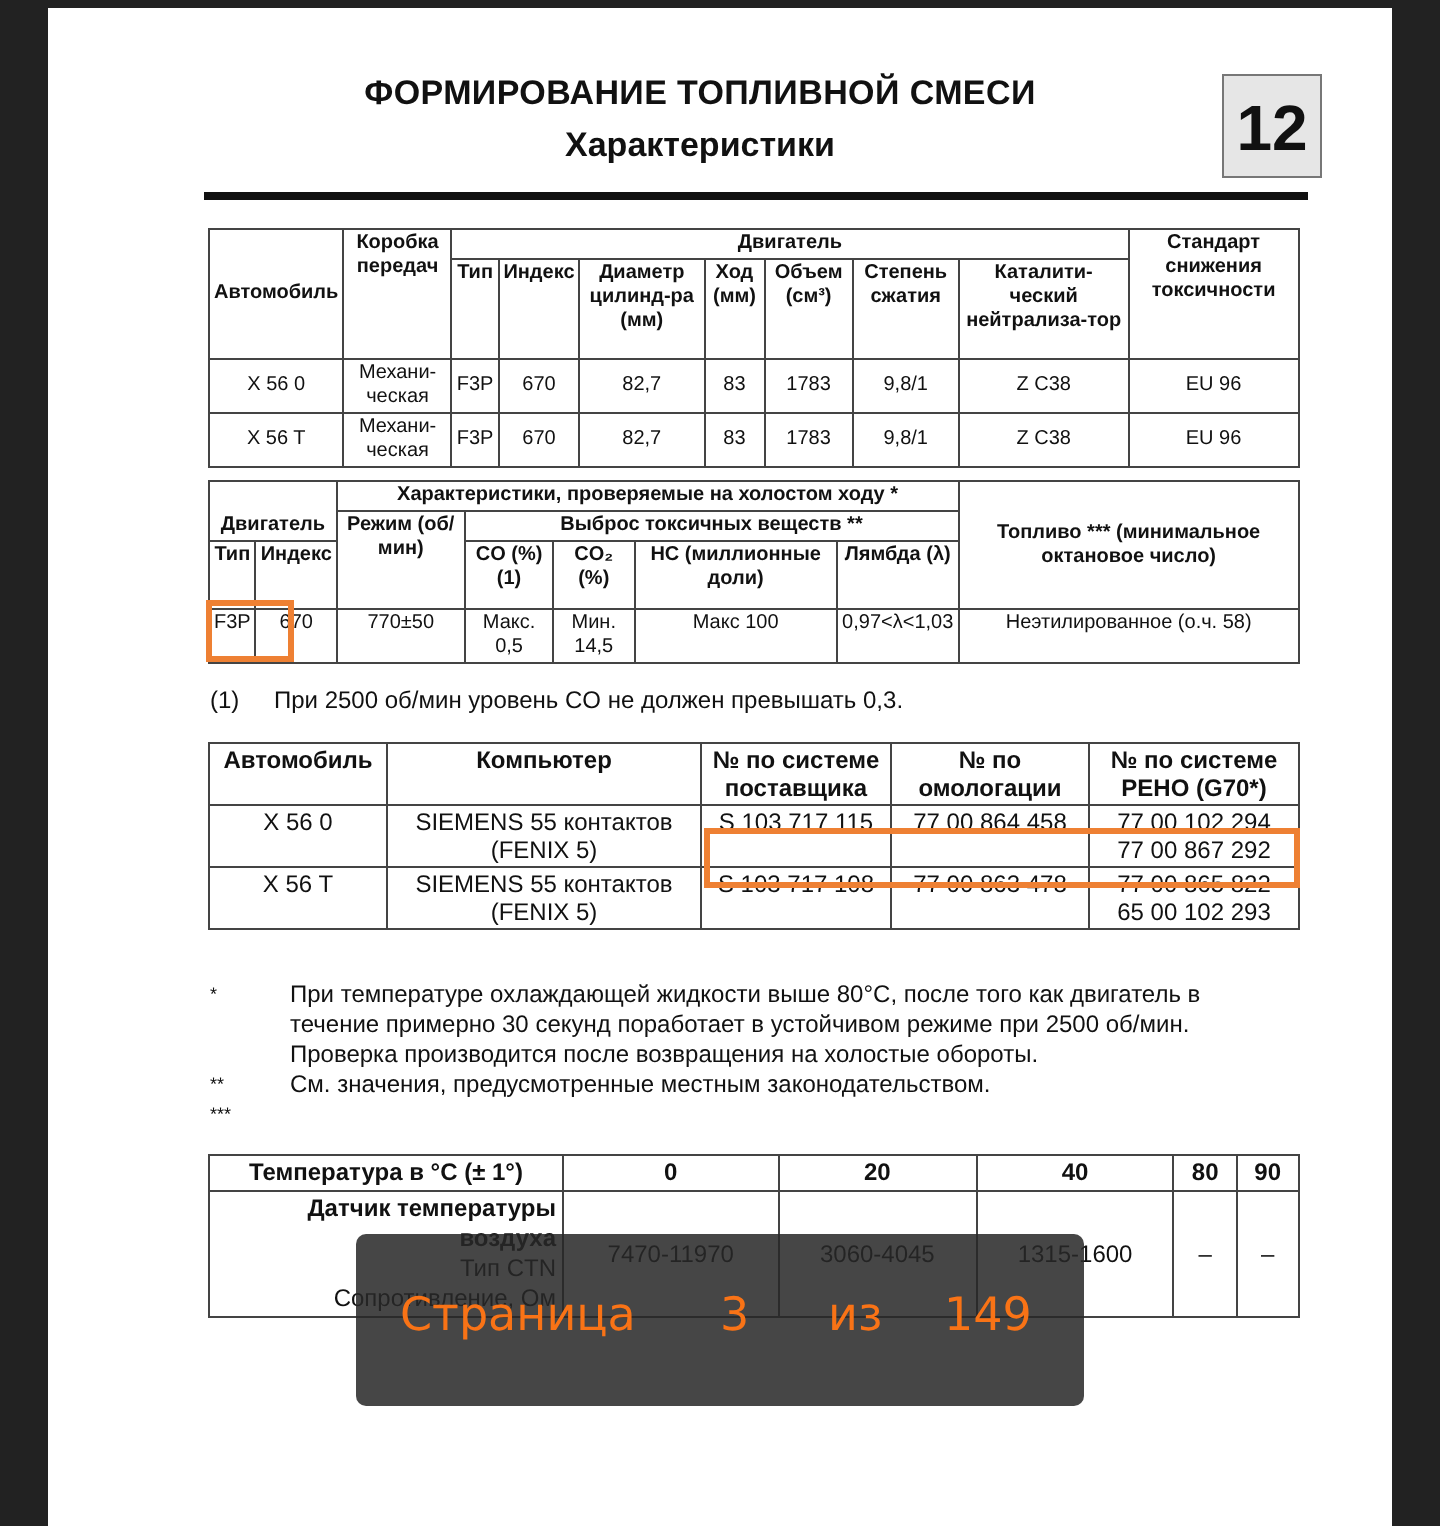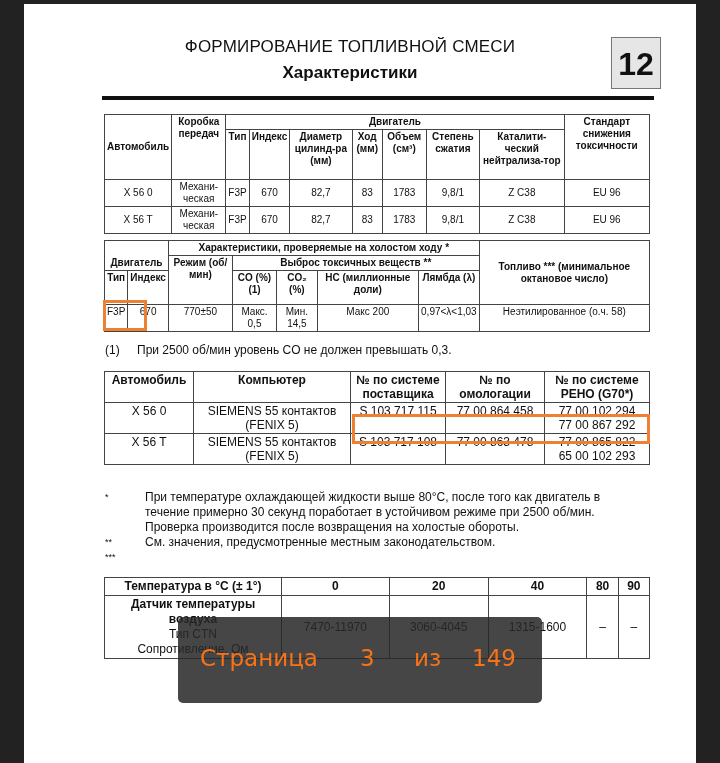--- a/index.html
+++ b/index.html
@@ -1,35 +1,35 @@
 <!DOCTYPE html>
 <html><head>
 <meta charset="utf-8">
 <style>
   html, body { margin:0; padding:0; }
   body { width:720px; height:763px; background:#222222; position:relative; overflow:hidden;
          font-family:"Liberation Sans", sans-serif; color:#111; }
   .page { position:absolute; left:24px; top:4px; width:672px; height:759px; background:#ffffff; }
-  .title1 { position:absolute; left:0; width:700px; top:37px; text-align:center; font-weight:normal; font-size:17px; letter-spacing:0.2px; }
+  .title1 { position:absolute; left:0; width:700px; top:37px; text-align:center; font-weight:bold; font-size:17px; letter-spacing:0.2px; }
   .title2 { position:absolute; left:0; width:700px; top:63px; text-align:center; font-weight:bold; font-size:17px; }
   .chapter { position:absolute; left:600px; top:37px; width:50px; height:52px; background:#e6e6e6; border:1px solid #777;
              font-weight:bold; font-size:32px; text-align:center; line-height:52px; box-sizing:border-box;margin-left:11px; }
   .rule { position:absolute; left:102px; top:96px; width:552px; height:4px; background:#111; }
 
   table { border-collapse:collapse; position:absolute; font-size:10px; }
   td, th { border:1px solid #444; padding:1px 2px; text-align:center; vertical-align:top; line-height:12px; }
   th { font-weight:bold; }
 
   #t1 { left:104px; top:114px; width:546px; }
   #t2 { left:104px; top:240px; width:546px; }
   #t3 { left:104px; top:371px; width:546px; font-size:12px; }
   #t3 td, #t3 th { line-height:14px; padding:1px 3px; }
   #t4 { left:104px; top:577px; width:546px; font-size:12px; }
   #t4 td, #t4 th { line-height:15px; padding:1px 3px;margin-top:48px; }
-  #t4 td.left { text-align:center; }
+  #t4 td.left { text-align:right; }
   #t4 td.mid { vertical-align:middle; }
 
   .note1 { position:absolute; left:105px; top:343px; font-size:12px; }
   .note1 .mk { display:inline-block; width:32px; }
   .notes { position:absolute; left:105px; top:490px; font-size:12px; line-height:15px; width:540px; }
   .notes .row { display:flex; }
   .notes .mk { width:40px; flex:none; font-size:9px; }
 
   .hl { position:absolute; border:3px solid #ee8033; box-sizing:border-box; }
   .hl1 { left:103px; top:300px; width:44px; height:31px; }
@@ -111,21 +111,21 @@
     <th>CO₂ (%)</th>
     <th colspan="2">HC (миллионные доли)</th>
     <th>Лямбда (λ)</th>
   </tr>
   <tr style="height:26px">
     <td>F3P</td>
     <td>670</td>
     <td>770±50</td>
     <td>Макс. 0,5</td>
     <td>Мин. 14,5</td>
-    <td colspan="2">Макс 200</td>
+    <td colspan="2">Макс 100</td>
     <td>0,97&lt;λ&lt;1,03</td>
     <td>Неэтилированное (о.ч. 58)</td>
   </tr>
 </tbody>
   </table>
 
 <div class="note1">
   <span class="mk">(1)</span><span>При 2500 об/мин уровень CO не должен превышать 0,3.</span>
 </div>
 

